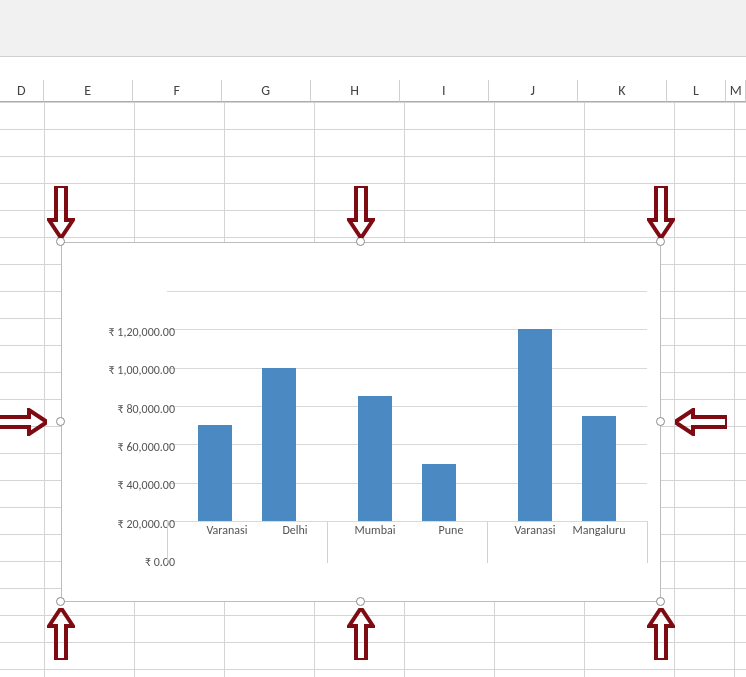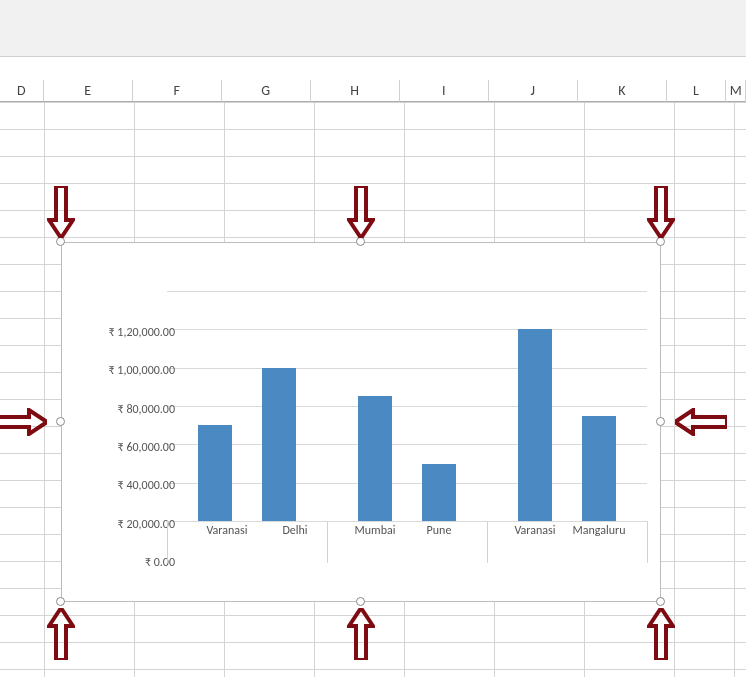--- a/index.html
+++ b/index.html
@@ -213,21 +213,21 @@
         <div class="y-tick" style="top: 201.333px;">₹ 40,000.00</div>
         <div class="y-tick" style="top: 163px;">₹ 60,000.00</div>
         <div class="y-tick" style="top: 124.667px;">₹ 80,000.00</div>
         <div class="y-tick" style="top: 86.3333px;">₹ 1,00,000.00</div>
         <div class="y-tick" style="top: 48px;">₹ 1,20,000.00</div>
       </div>
     <div class="cat-labels" id="catlabels">
         <div class="cat-label" style="left: 60px;">Varanasi</div>
         <div class="cat-label" style="left: 128px;">Delhi</div>
         <div class="cat-label" style="left: 208px;">Mumbai</div>
-        <div class="cat-label" style="left: 272px;">Pune</div>
+        <div class="cat-label" style="left: 284px;">Pune</div>
         <div class="cat-label" style="left: 368px;">Varanasi</div>
         <div class="cat-label" style="left: 432px;">Mangaluru</div>
       </div>
     <div id="grpseps">
         <div class="grp-sep" style="left: 265px;"></div>
         <div class="grp-sep" style="left: 425px;"></div>
         <div class="grp-sep" style="left: 105px;"></div>
         <div class="grp-sep" style="left: 585px;"></div>
       </div>
   </div>

